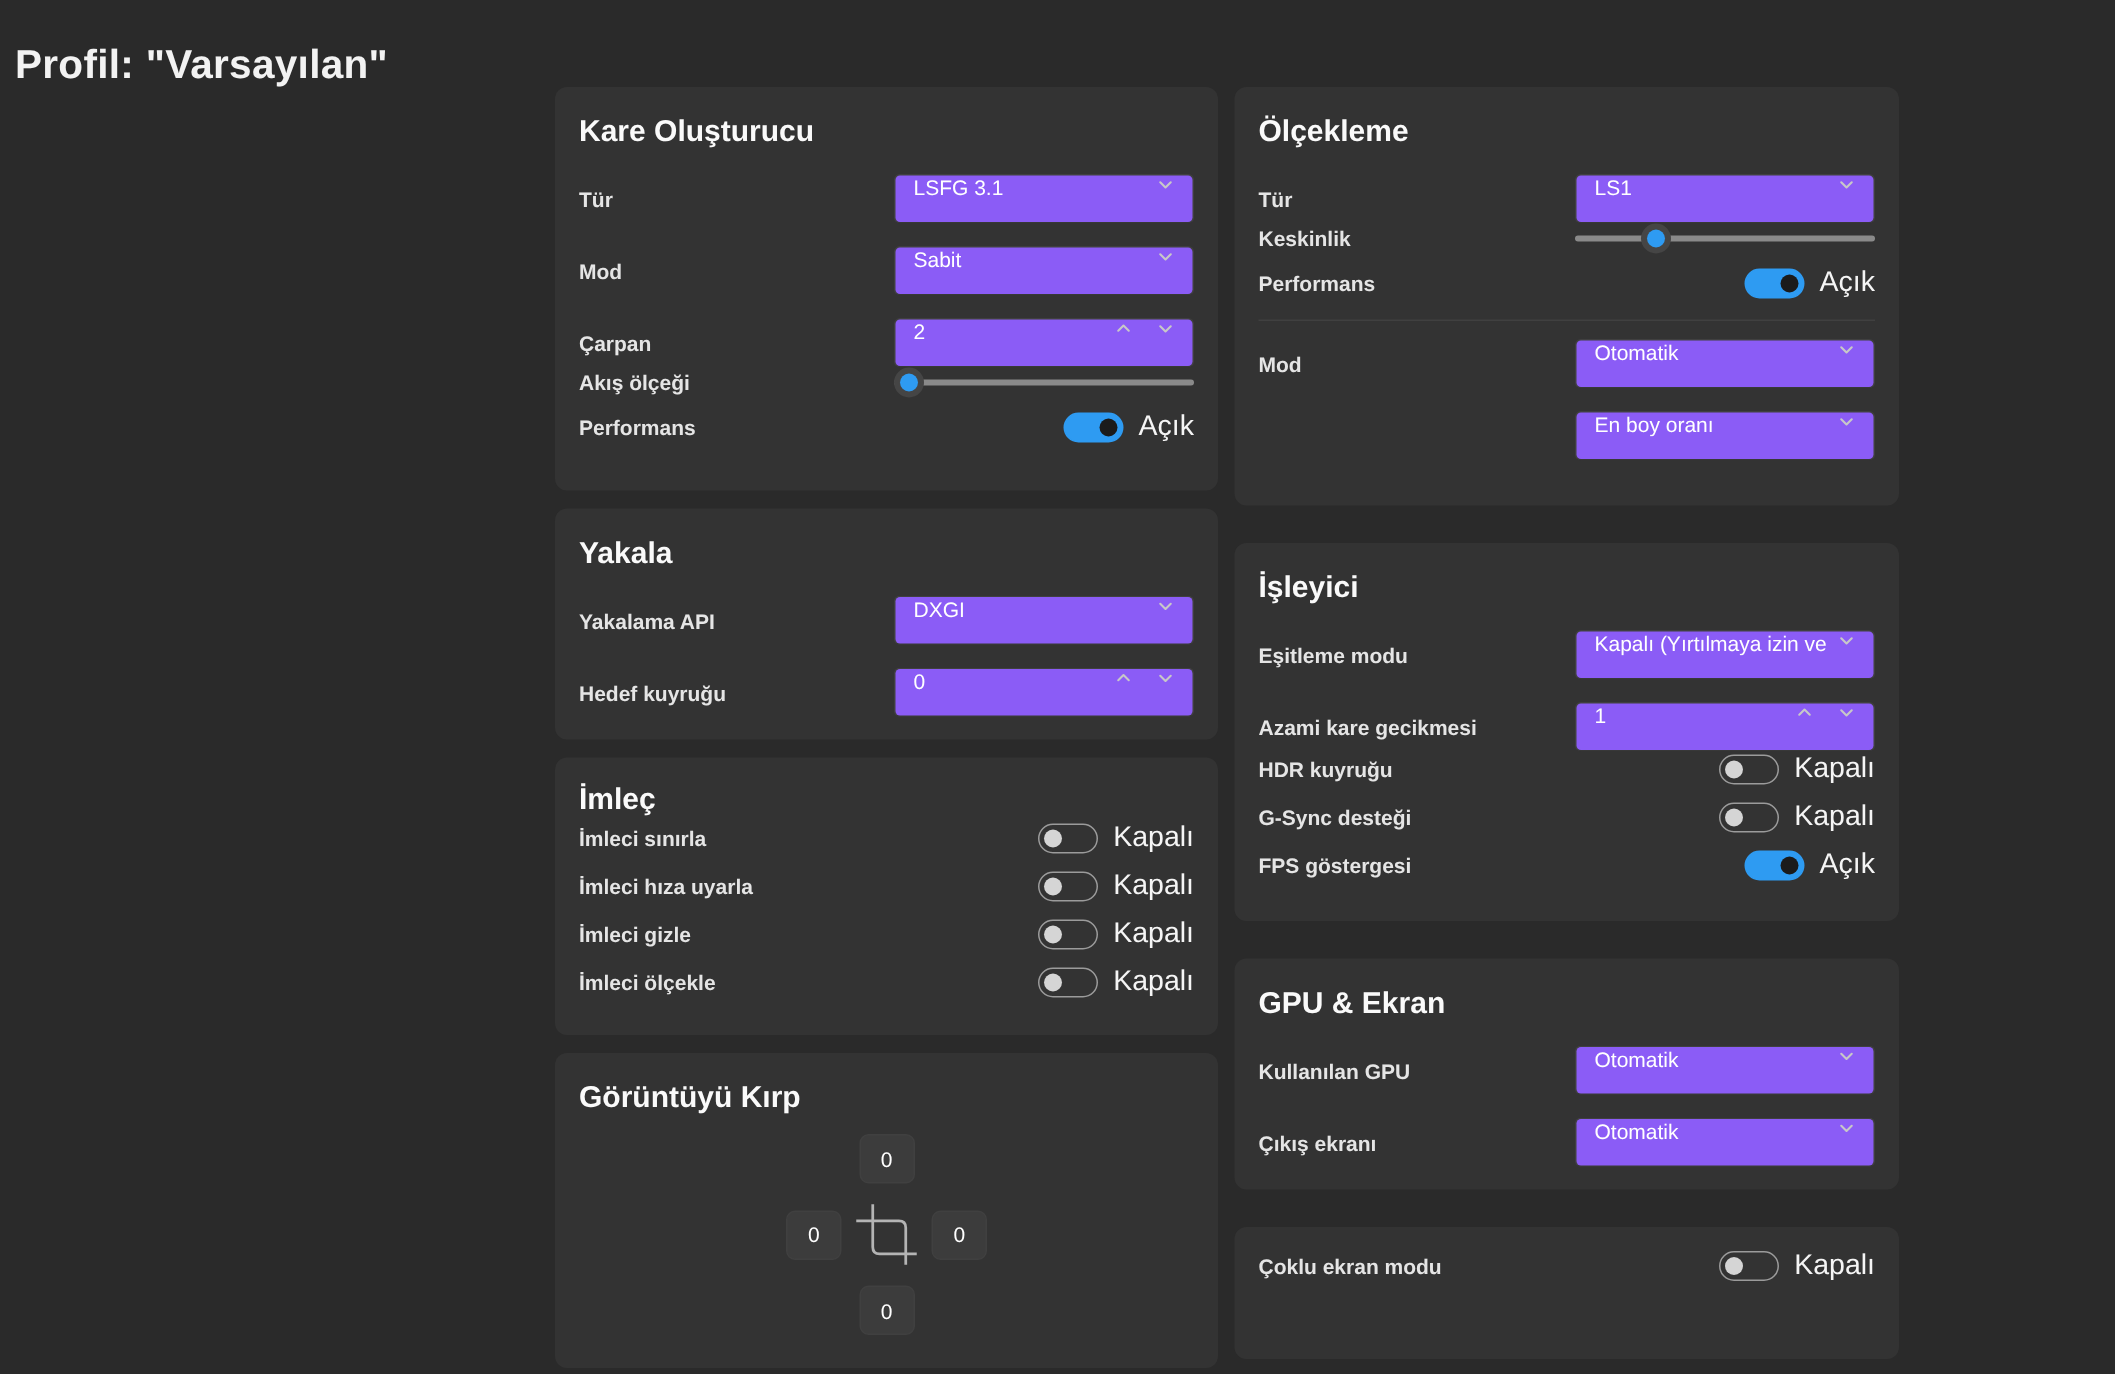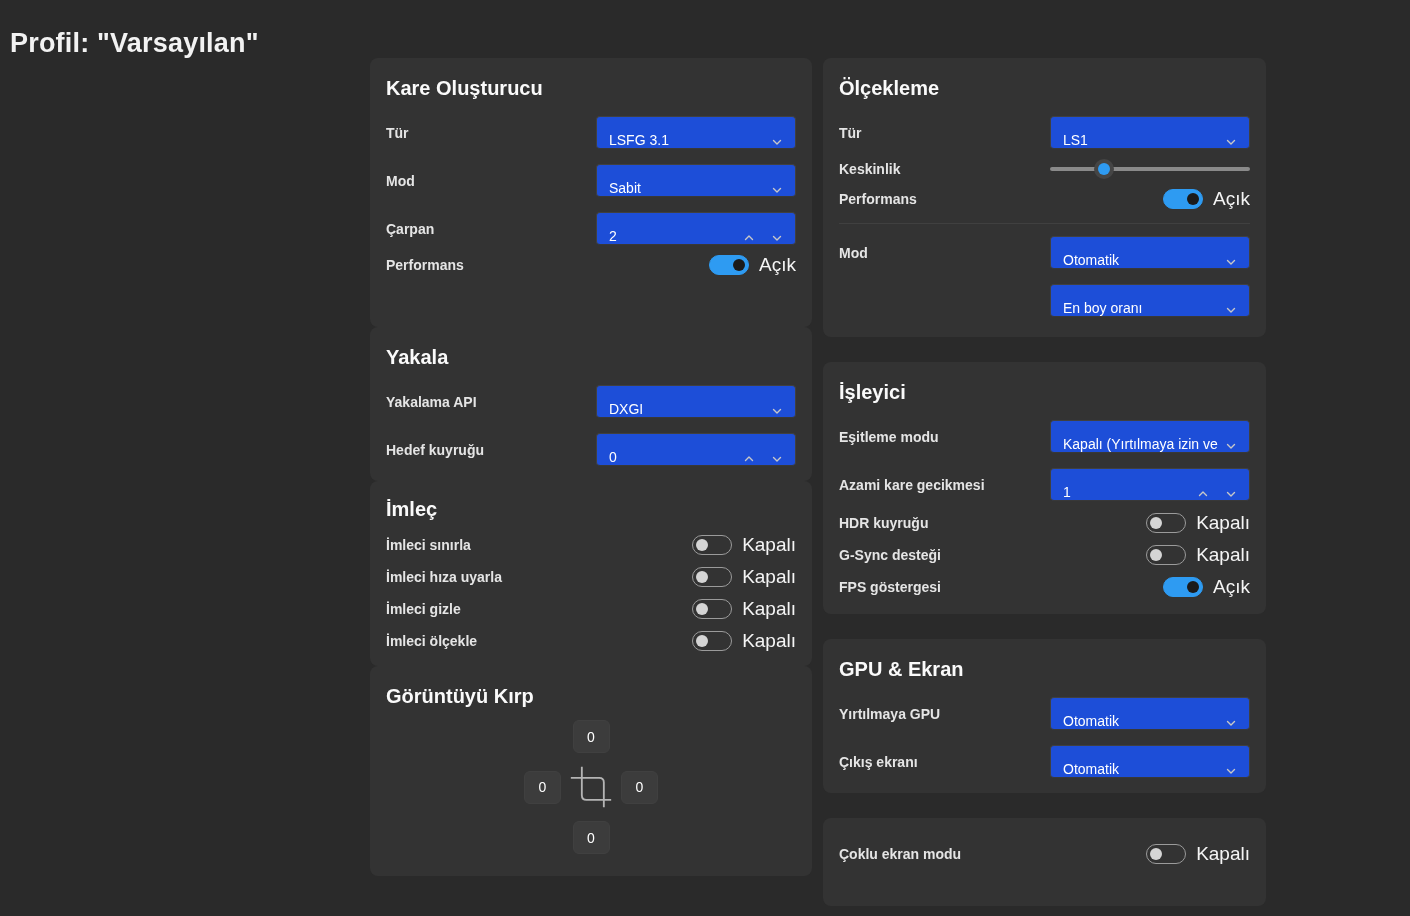--- a/index.html
+++ b/index.html
@@ -8,40 +8,40 @@
   body {
     width:1410px; height:916px; position:relative; overflow:hidden;
     background:#2a2a2a; color:#ffffff;
     font-family:"Liberation Sans", sans-serif;
   }
   .page-title {
     position:absolute; top:10px; left:10px;
     font-size:27px; font-weight:600; color:#f2f2f2; letter-spacing:0.2px;
   }
   .col { position:absolute; top:58px; display:flex; flex-direction:column; }
-  .col-left  { left:370px; width:442px; gap:0; }
+  .col-left  { left:370px; width:442px; gap:12px; }
   .col-right { left:823px; width:443px; gap:25px; }
   .card {
     background:#333333; border-radius:8px; padding:16px; width:100%;
     overflow:hidden;
   }
   .card-title { font-size:20px; font-weight:600; line-height:28px; color:#fafafa; }
   .row { display:flex; align-items:center; justify-content:space-between; }
   .row-ctl { min-height:33px; }
   .row-sm  { min-height:24px; }
   .mt14{margin-top:14px} .mt15{margin-top:15px} .mt12{margin-top:12px}
-  .mt10{margin-top:10px} .mt8{margin-top:8px}
+  .mt10{} .mt8{margin-top:8px}
   .label { font-size:14px; font-weight:600; color:#e5e5e5; white-space:nowrap; }
   .divider { height:1px; background:#404040; margin-top:12px; }
 
   
   .dropdown, .stepper {
-    width:200px; height:33px; background:#1d4ed8; border-radius:4px;
+    width:200px; height:33px; background:#8b5cf6; border-radius:4px;
     border:1px solid #404040; border-bottom-color:#383838;
-    display:flex; align-items:flex-end; padding:0 12px; cursor:pointer;
+    display:flex; align-items:flex-start; padding:0 12px; cursor:pointer;
   }
   .dd-value { flex:1; font-size:14px; color:#ffffff; white-space:nowrap; overflow:hidden; }
   .chev { display:flex; align-items:center; color:#c8c8c8; }
   .stepper .chev + .chev { margin-left:16px; }
 
   
   .toggle-wrap { display:flex; align-items:center; gap:10px; }
   .toggle {
     width:40px; height:20px; border-radius:10px; position:relative; cursor:pointer;
   }
@@ -122,20 +122,29 @@
             </svg>
           </span>
         <span class="chev">
             <svg width="12" height="12" viewBox="0 0 12 12">
               <path d="M2.5 4.5 L6 8 L9.5 4.5" stroke="currentColor" stroke-width="1.4" fill="none" stroke-linecap="round" stroke-linejoin="round"></path>
             </svg>
           </span>
       </div>
     </div>
 
+    <div class="row mt10" style="min-height:20px">
+      <span class="label">Akış ölçeği</span>
+      <div class="slider">
+        <div class="slider-track"></div>
+        <div class="slider-thumb" style="left: calc(5% - 10px);">
+            <div class="slider-thumb-inner"></div>
+          </div>
+      </div>
+    </div>
 
     <div class="row row-sm mt8">
       <span class="label">Performans</span>
       <div class="toggle-wrap">
         <div class="toggle on">
             <div class="knob"></div>
           </div>
         <span class="toggle-state">Açık</span>
       </div>
     </div>
@@ -357,21 +366,21 @@
           </div>
         <span class="toggle-state">Açık</span>
       </div>
     </div>
   </section>
 
   <section class="card h-gpu">
     <div class="card-title">GPU &amp; Ekran</div>
 
     <div class="row row-ctl mt14">
-      <span class="label">Yırtılmaya GPU</span>
+      <span class="label">Kullanılan GPU</span>
       <div class="dropdown">
         <span class="dd-value">Otomatik</span>
         <span class="chev">
             <svg width="12" height="12" viewBox="0 0 12 12">
               <path d="M2.5 4.5 L6 8 L9.5 4.5" stroke="currentColor" stroke-width="1.4" fill="none" stroke-linecap="round" stroke-linejoin="round"></path>
             </svg>
           </span>
       </div>
     </div>
 

